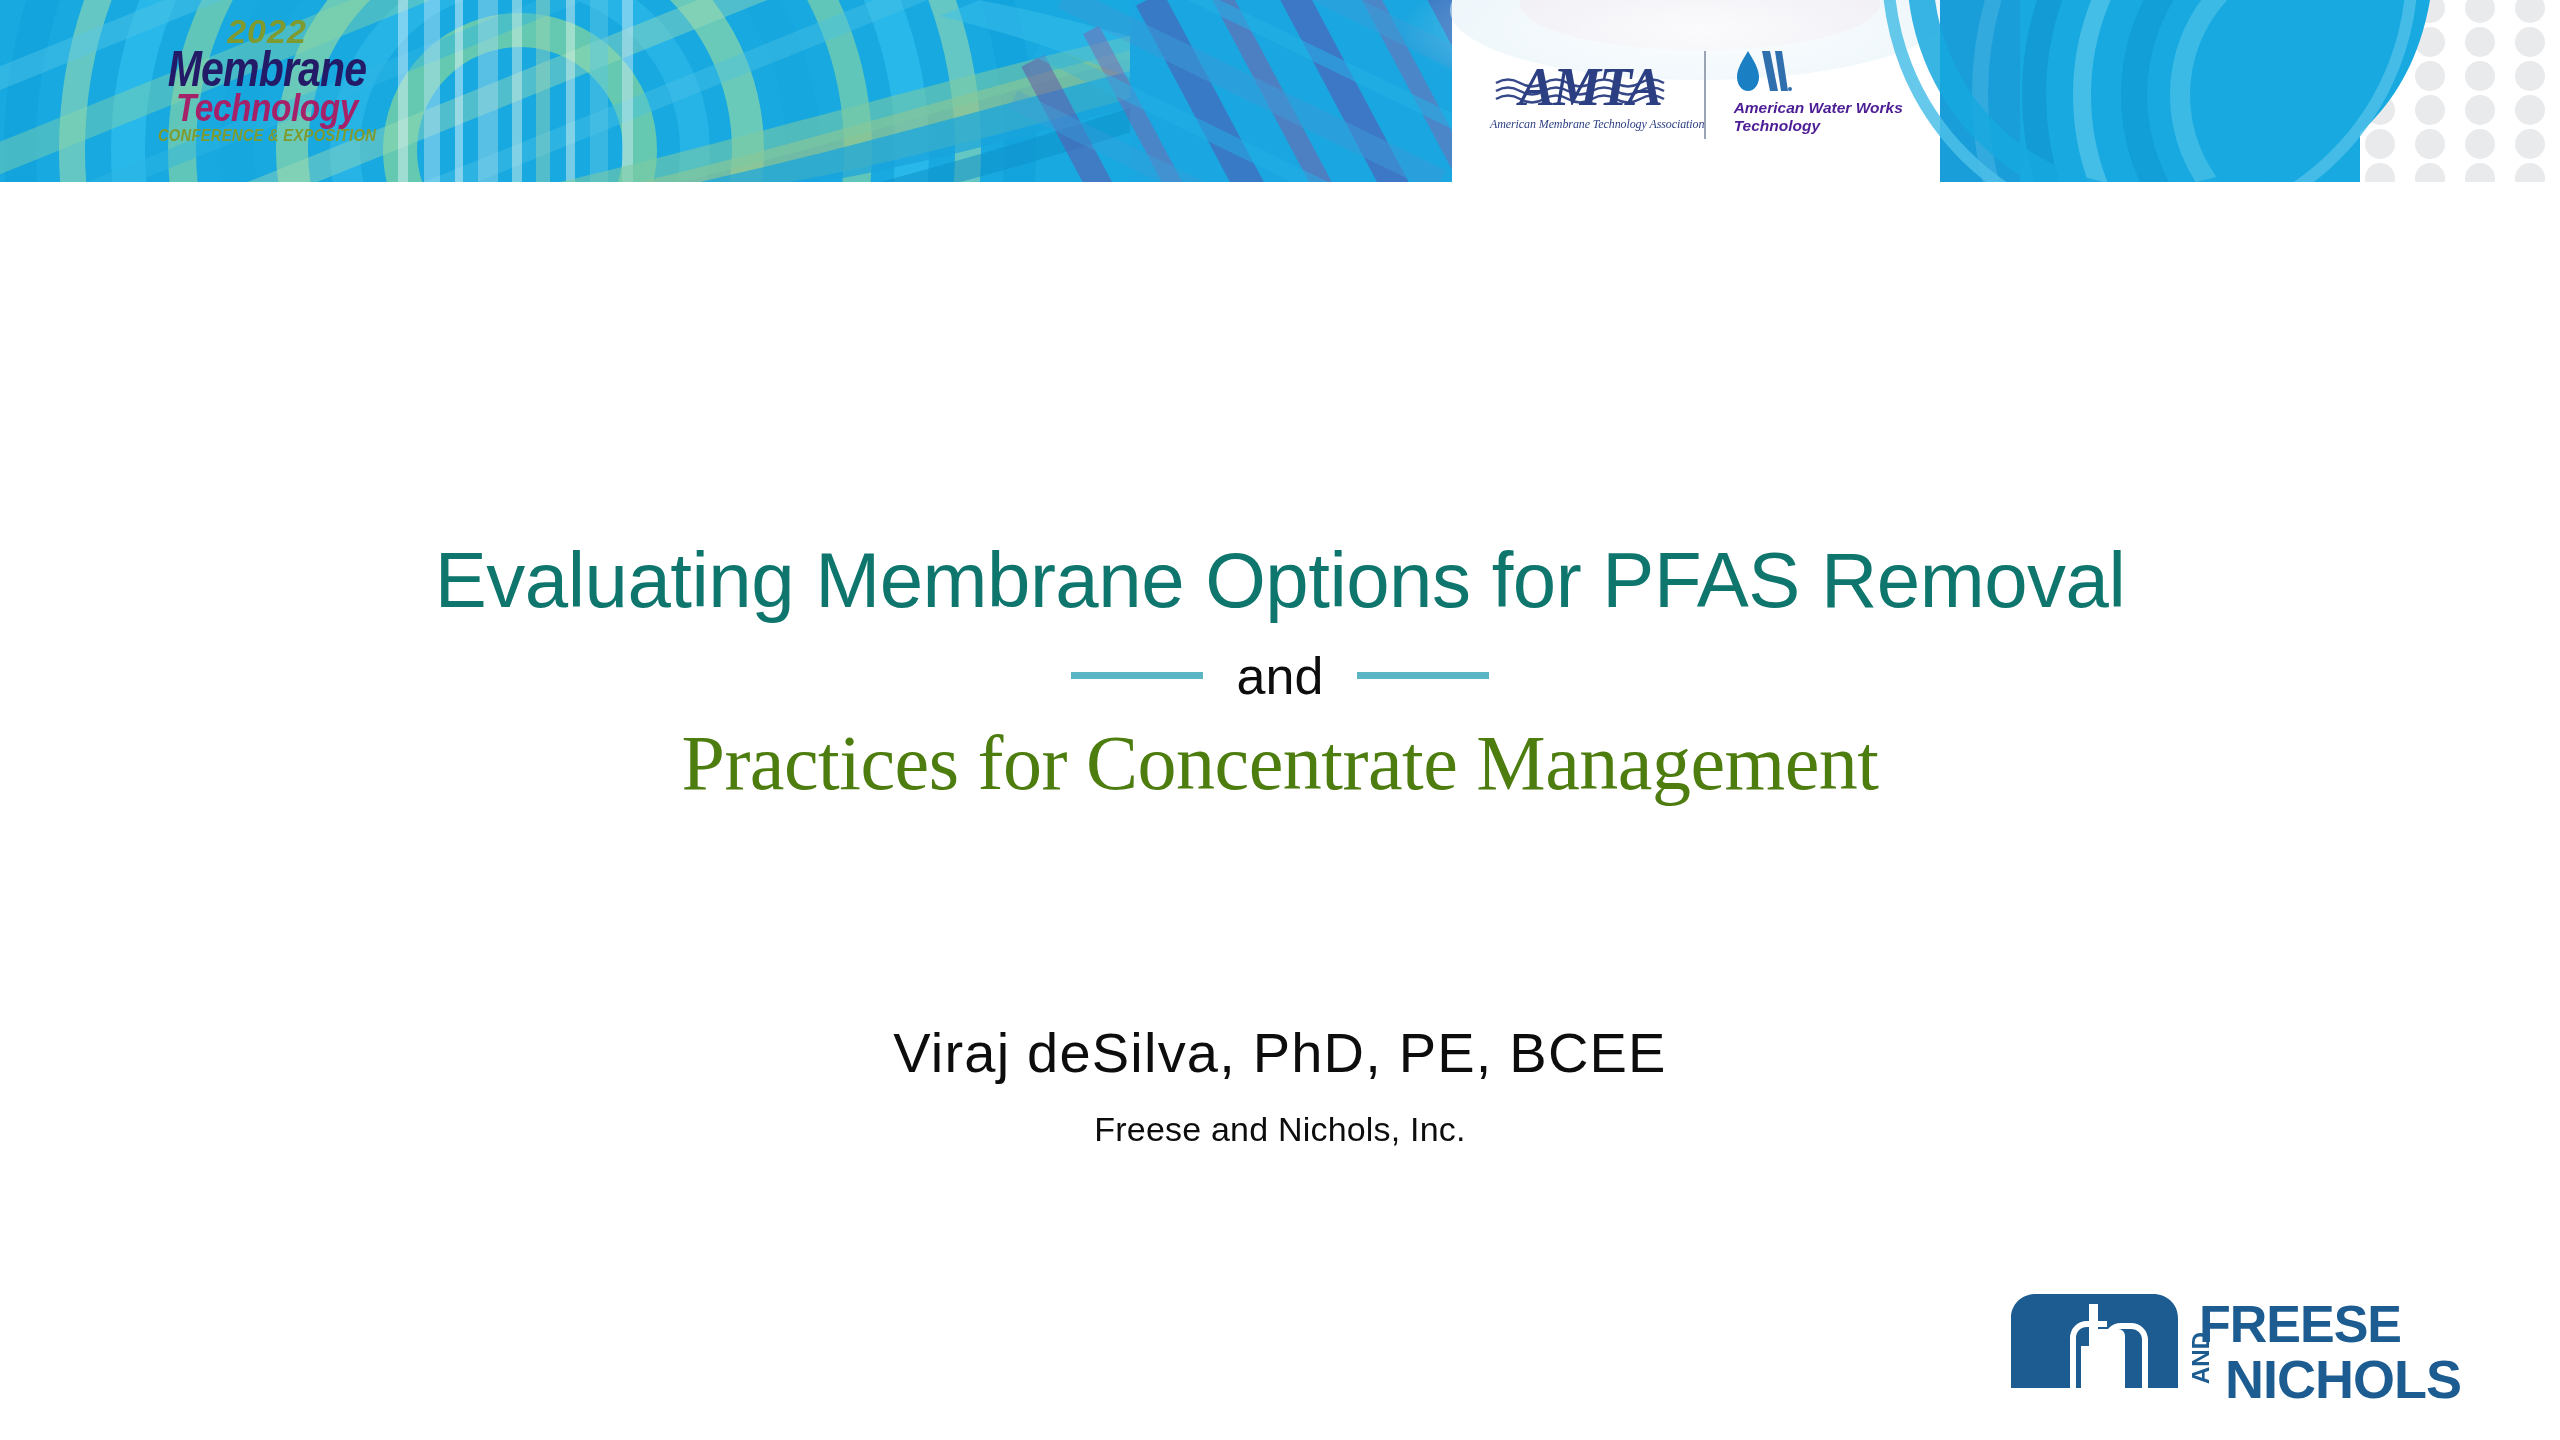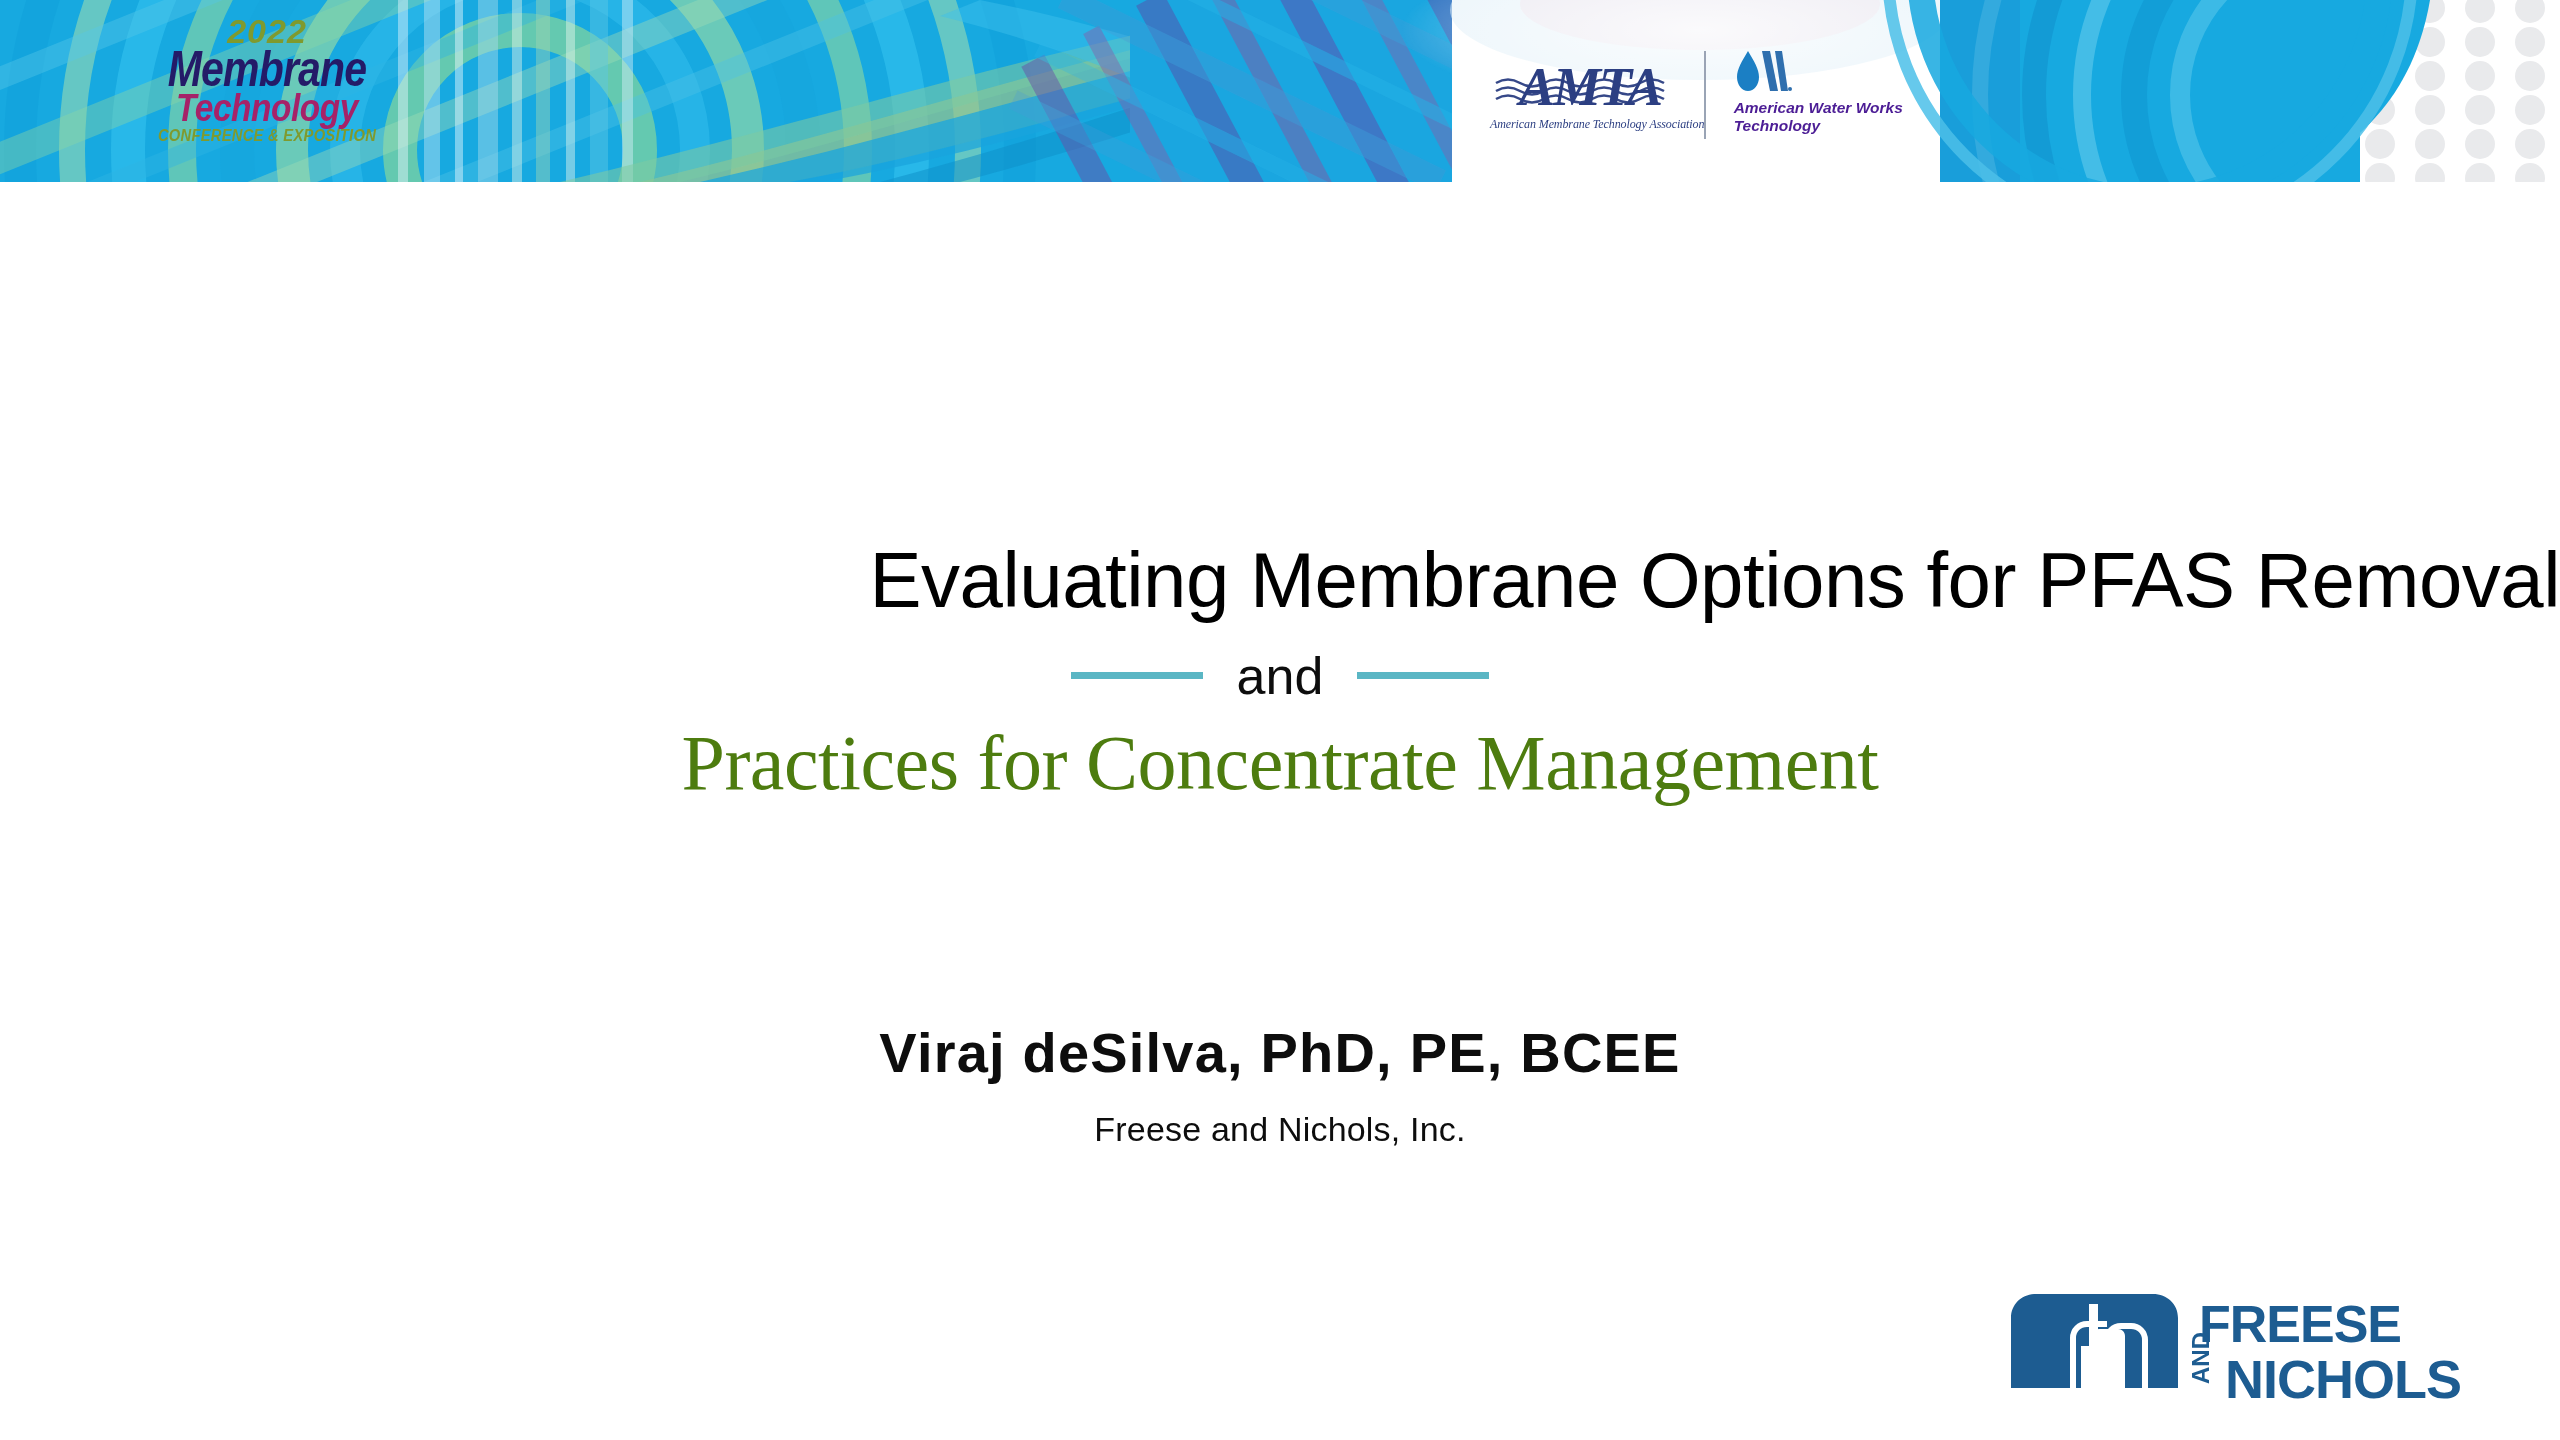--- a/index.html
+++ b/index.html
@@ -144,25 +144,24 @@
   #title-block {
     position: absolute;
     left: 0;
     top: 540px;
     width: 2560px;
     text-align: center;
   }
   #title-line-1 {
     font-size: 78px;
     font-weight: normal;
-    color: #000000;
+    color: #0f766e;
     line-height: 1.05;
     letter-spacing: -0.5px;
     white-space: nowrap;
-    text-align: right;
   }
 
   #and-row {
     display: flex;
     align-items: center;
     justify-content: center;
     gap: 34px;
     margin-top: 28px;
     margin-bottom: 20px;
   }
@@ -192,21 +191,21 @@
   
   #presenter-block {
     position: absolute;
     left: 0;
     top: 1022px;
     width: 2560px;
     text-align: center;
   }
   #presenter-name {
     font-size: 56px;
-    font-weight: bold;
+    font-weight: normal;
     color: #0d0d0d;
     letter-spacing: 1.2px;
     line-height: 1.1;
   }
   #presenter-affiliation {
     font-size: 34px;
     font-weight: normal;
     color: #0d0d0d;
     letter-spacing: 0.2px;
     margin-top: 27px;

